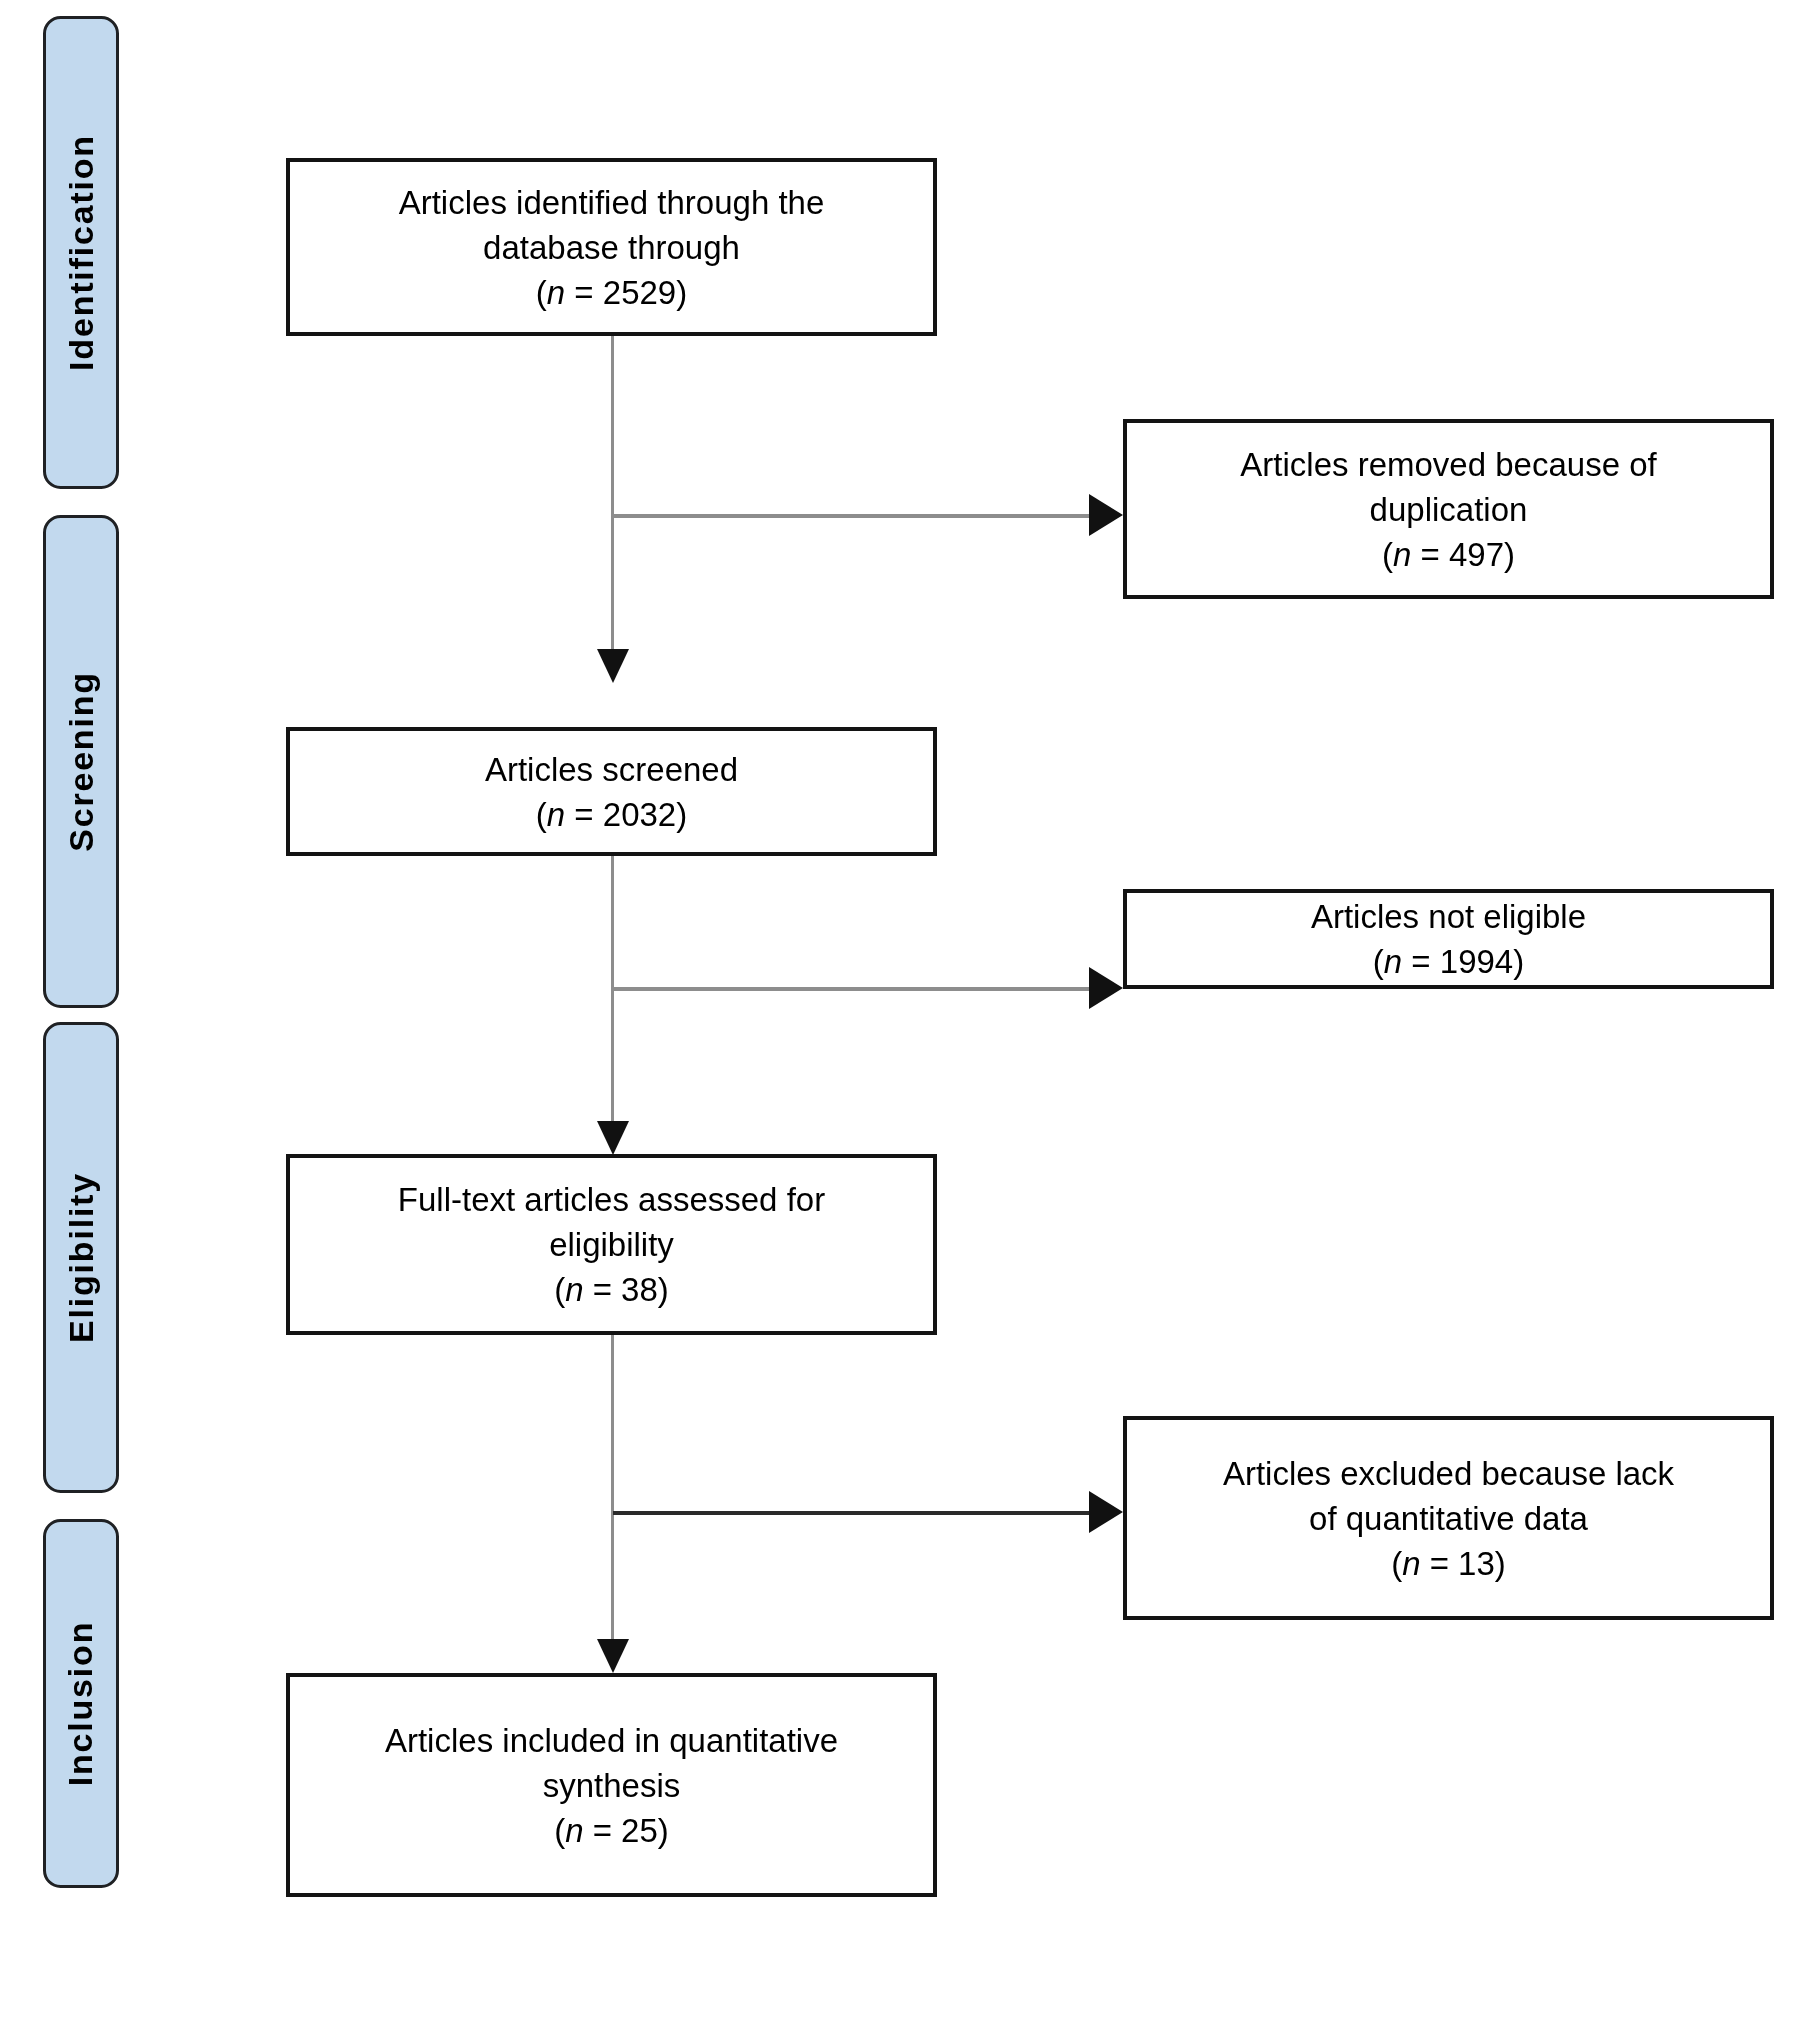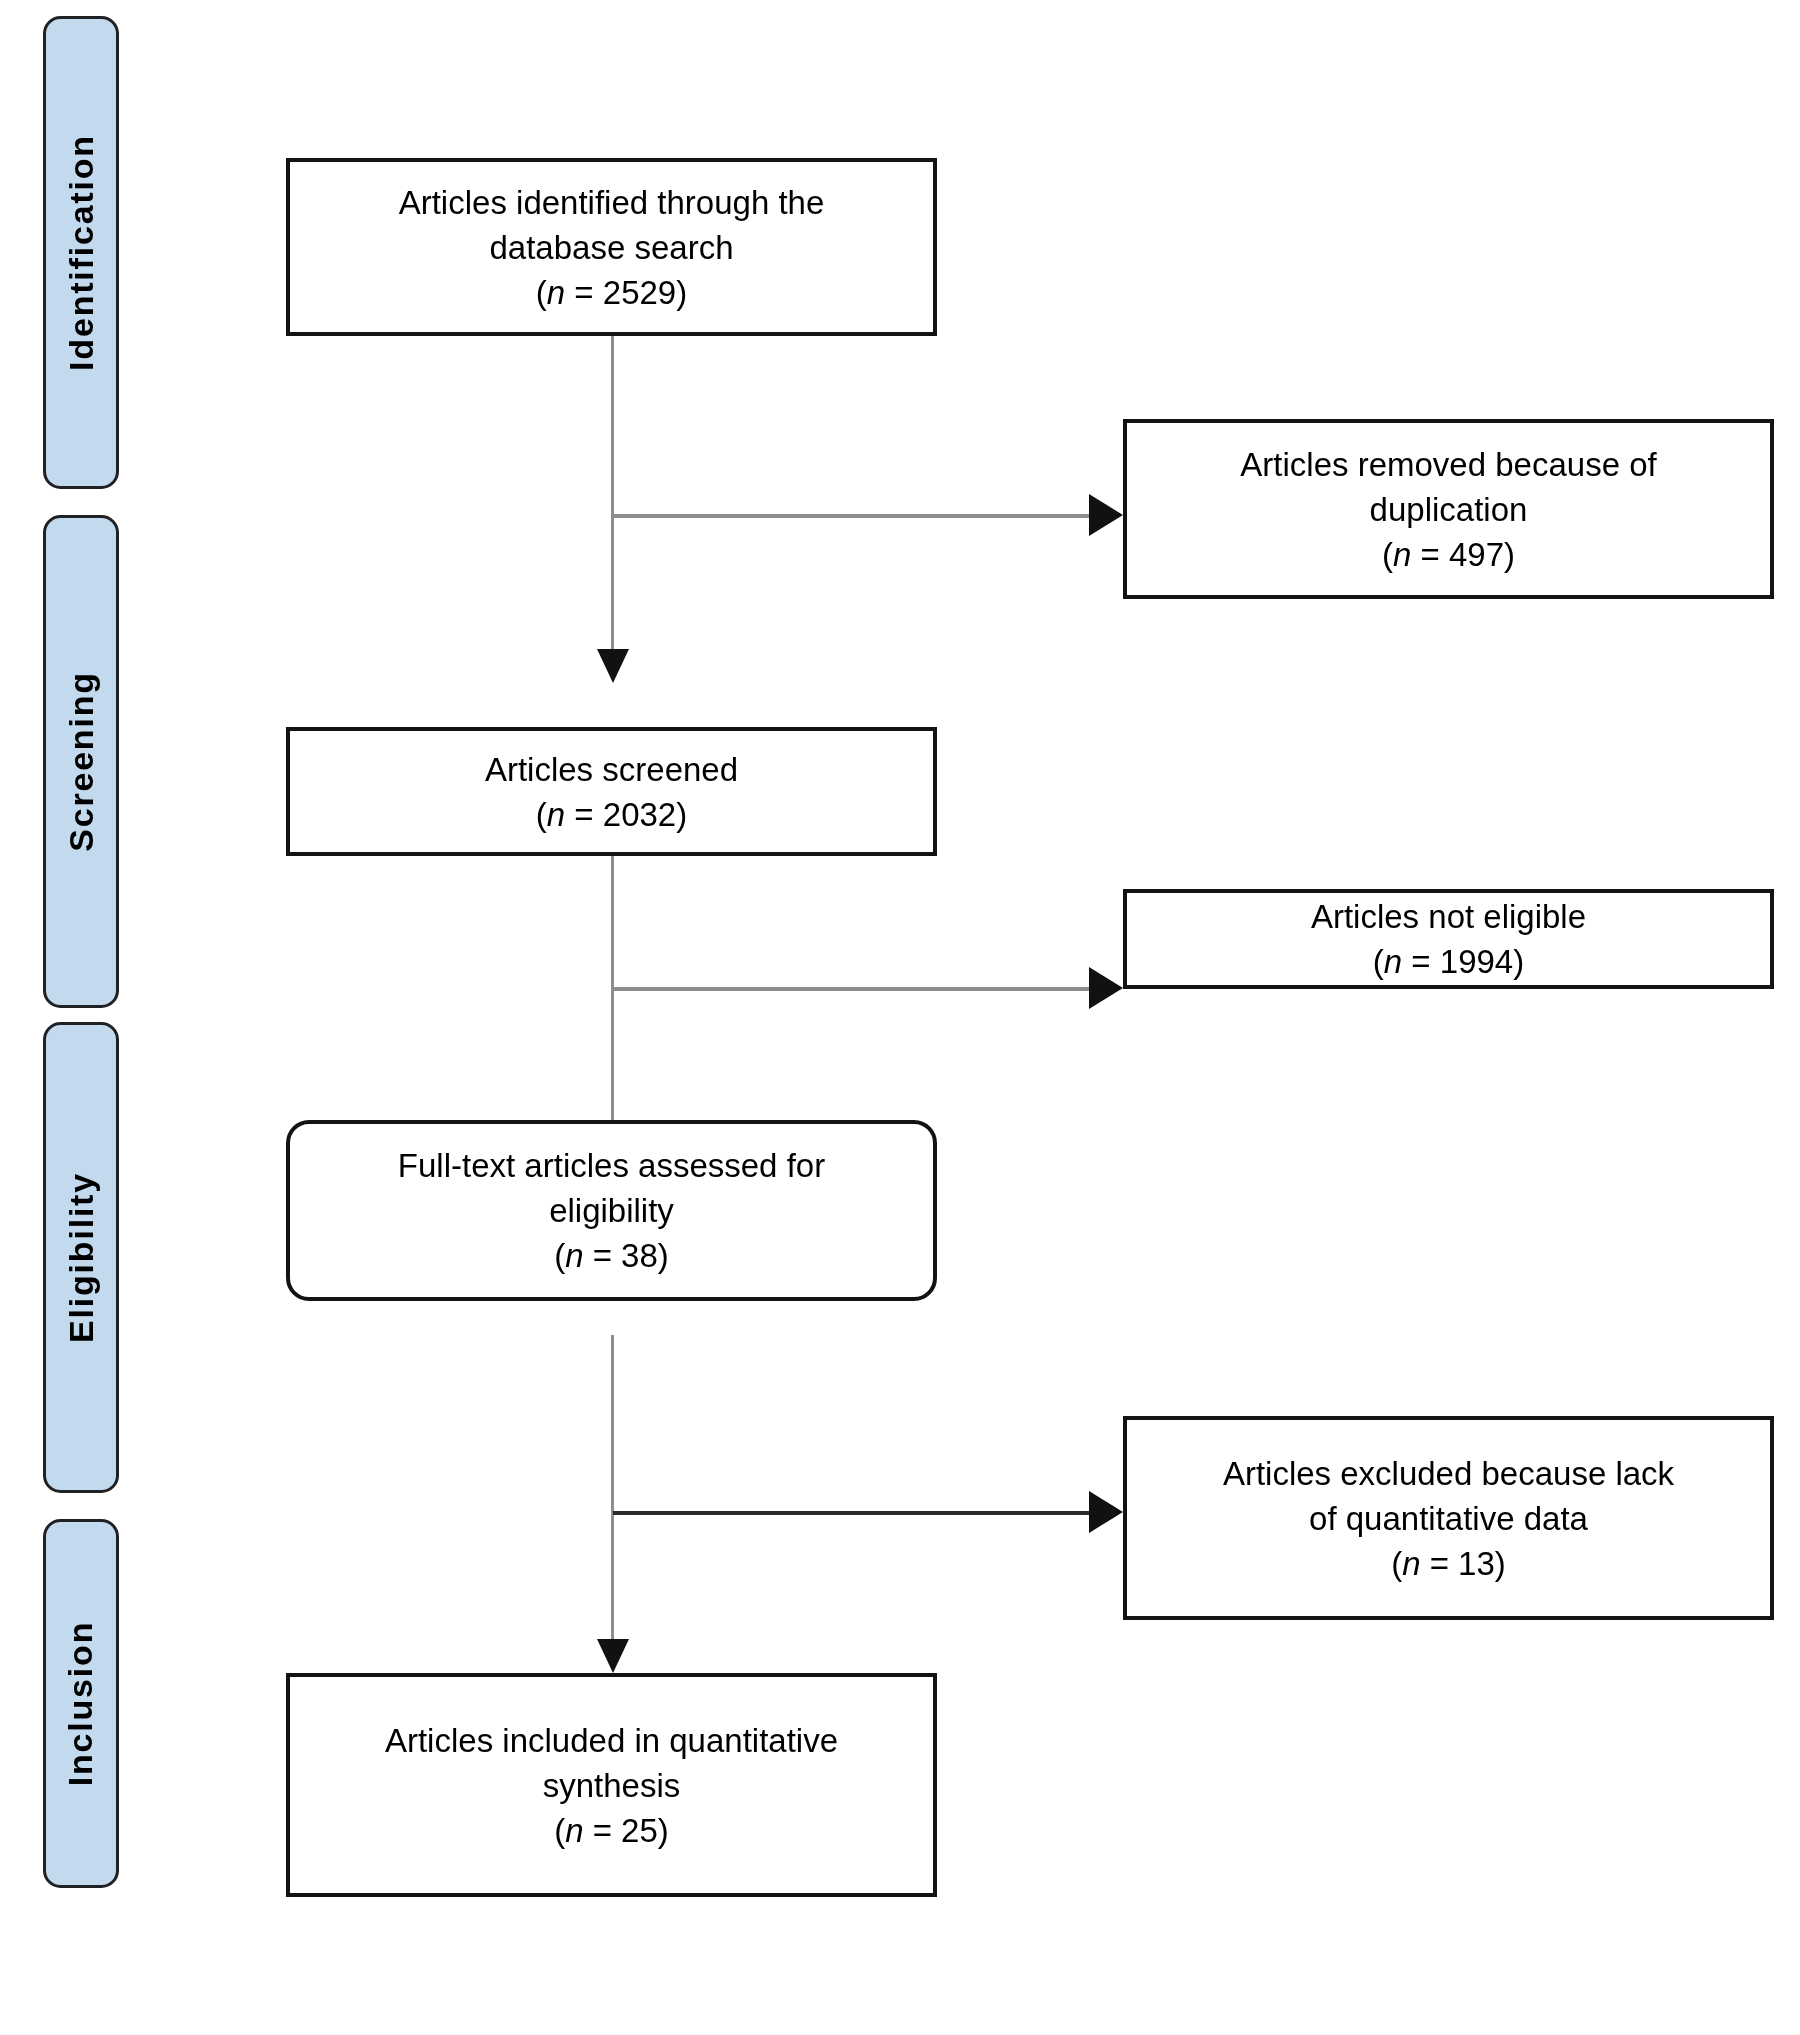--- a/index.html
+++ b/index.html
@@ -50,21 +50,21 @@
     text-align: center;
   }
   .flow-box .line {
     font-size: 33px;
     line-height: 45px;
     color: var(--text, #000);
   }
   .main-box { left: 286px; width: 651px; }
   #box-identified { top: 158px;  height: 178px; }
   #box-screened   { top: 683px;  height: 129px; margin-top: 44px; }
-  #box-fulltext   { top: 1120px; height: 181px; border-radius: 23px; }
+  #box-fulltext   { top: 1154px; height: 181px; }
   #box-included   { top: 1673px; height: 224px; }
 
   .side-box { left: 1123px; width: 651px; }
   #box-duplication { top: 419px;  height: 180px; }
   #box-noteligible { top: 889px; height: 100px; }
   #box-excluded    { top: 1416px; height: 204px; }
 
   
   .vline {
     position: absolute;
@@ -142,21 +142,21 @@
 
   <div class="arrow-down" id="arrowhead-screened"></div>
   <div class="arrow-down" id="arrowhead-fulltext"></div>
   <div class="arrow-down" id="arrowhead-included"></div>
   <div class="arrow-right" id="arrowhead-duplication"></div>
   <div class="arrow-right" id="arrowhead-noteligible"></div>
   <div class="arrow-right" id="arrowhead-excluded"></div>
 
   <div class="flow-box main-box" id="box-identified">
     <div class="line">Articles identified through the</div>
-    <div class="line">database search</div>
+    <div class="line">database through</div>
     <div class="line">(<i>n</i> = 2529)</div>
   </div>
 
   <div class="flow-box main-box" id="box-screened">
     <div class="line">Articles screened</div>
     <div class="line">(<i>n</i> = 2032)</div>
   </div>
 
   <div class="flow-box main-box" id="box-fulltext">
     <div class="line">Full-text articles assessed for</div>

